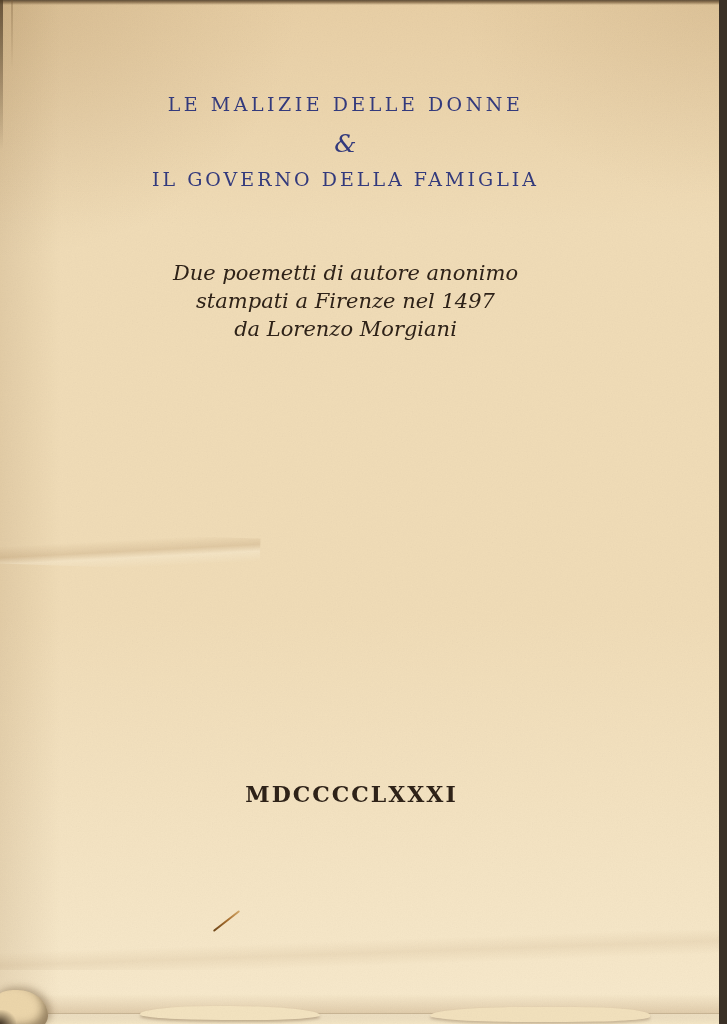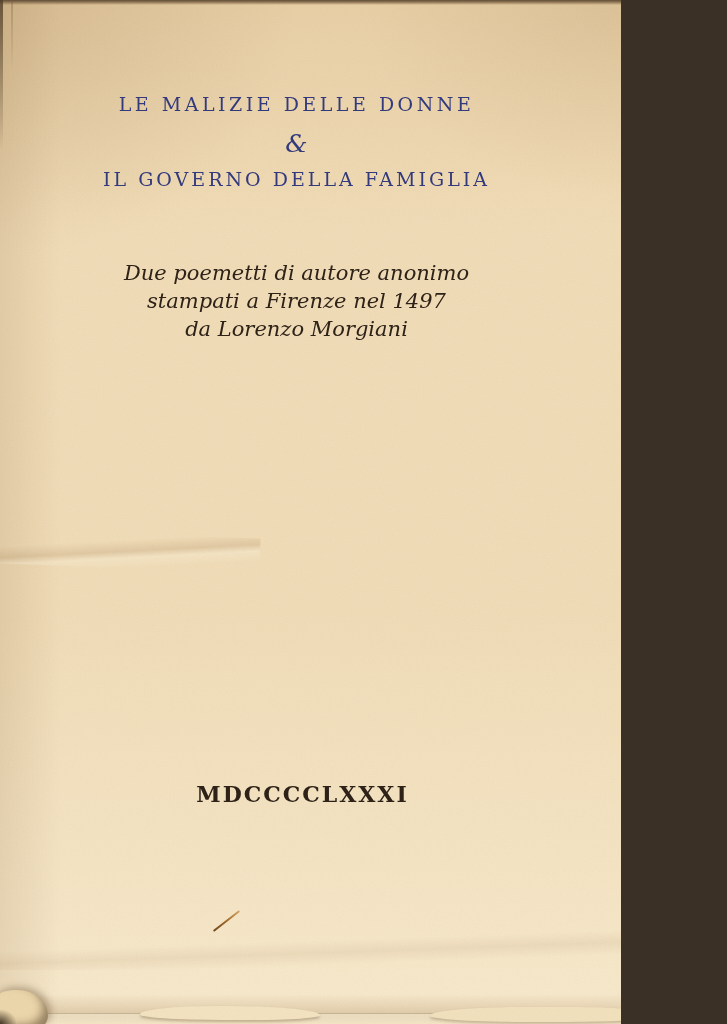--- a/index.html
+++ b/index.html
@@ -2,21 +2,21 @@
 <html style="--paper: #f0dcb7; --paper-top: #e8cfa5; --paper-bottom: #f7e9cc; --title-blue: #333a7d; --ink: #2e2218;"><head>
 <meta charset="utf-8">
 <style>
   html,body{margin:0;padding:0;}
   body{
     width:727px;height:1024px;overflow:hidden;
     background:#3a3026;
     font-family:"DejaVu Serif","Liberation Serif",serif;
   }
   .cover{
-    position:relative;width:621px;height:1024px;overflow:hidden;
+    position:relative;width:719px;height:1024px;overflow:hidden;
     background:
       linear-gradient(180deg,
         var(--paper-top,#e8cfa5) 0%,
         var(--paper,#f0dcb7) 22%,
         var(--paper,#f0dcb7) 60%,
         var(--paper-bottom,#f7e9cc) 100%);
   }
   
   .shade-topleft{
     position:absolute;left:0;top:0;width:300px;height:260px;

